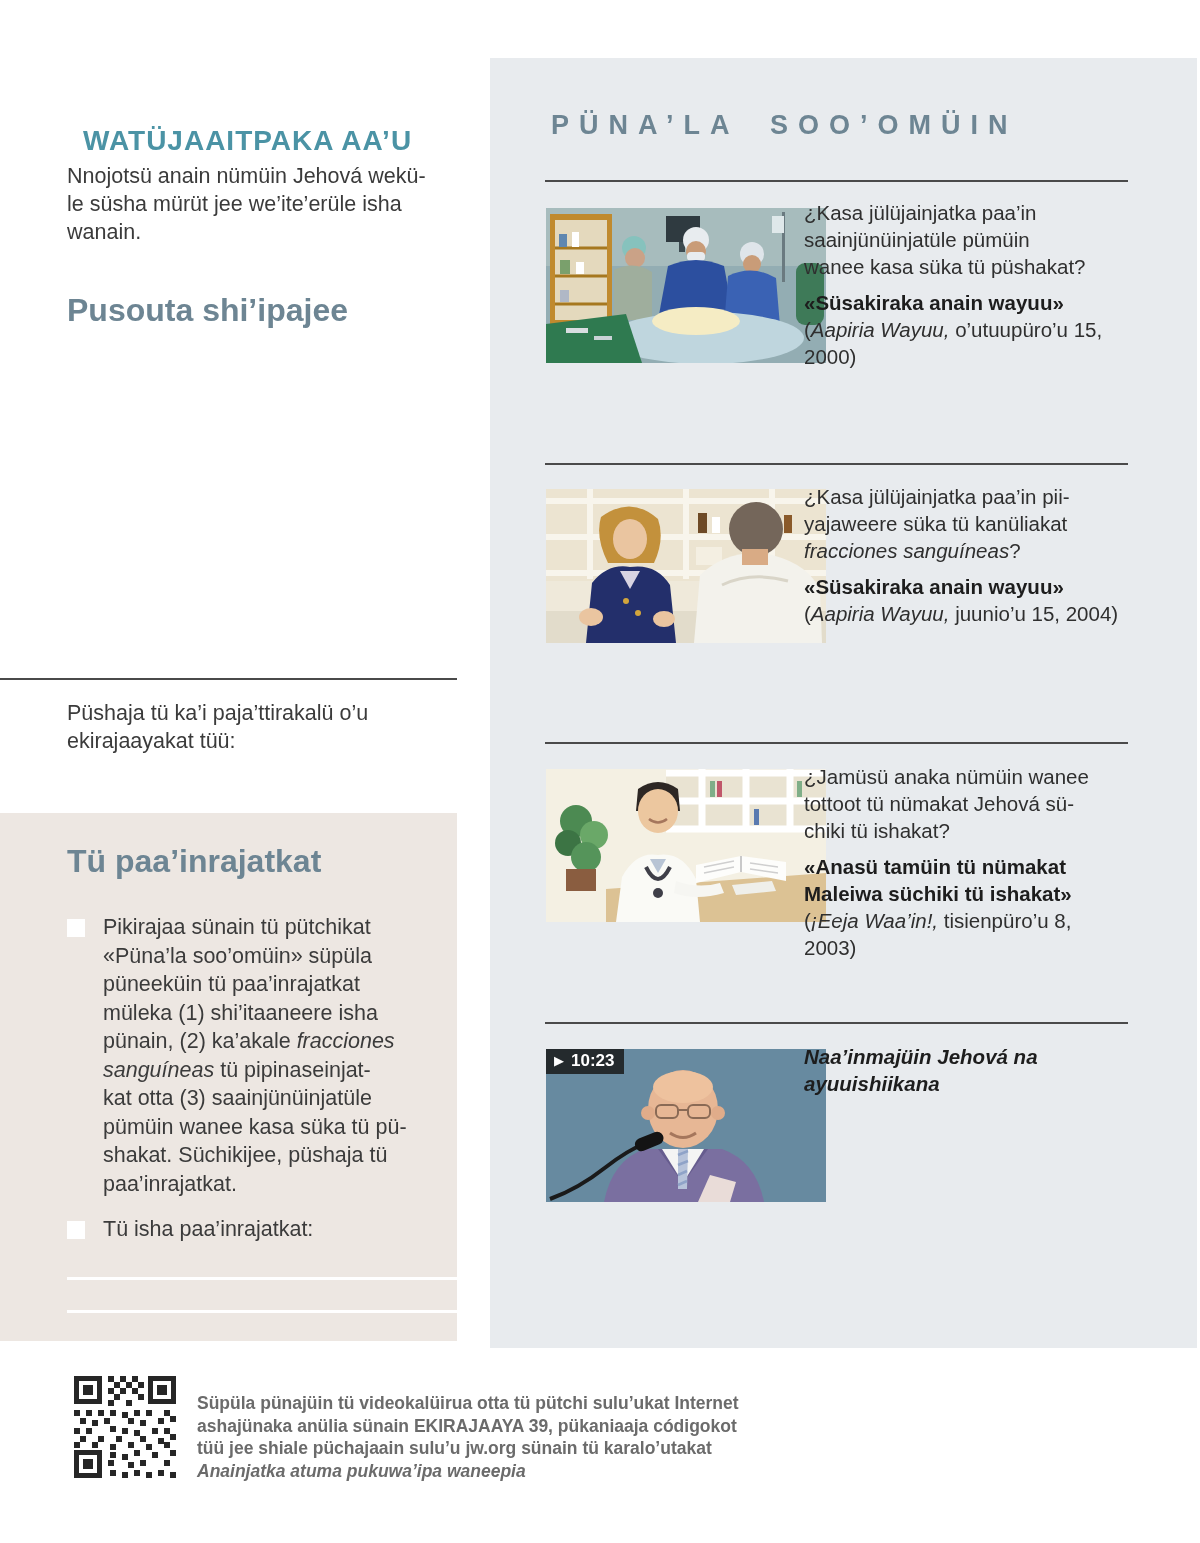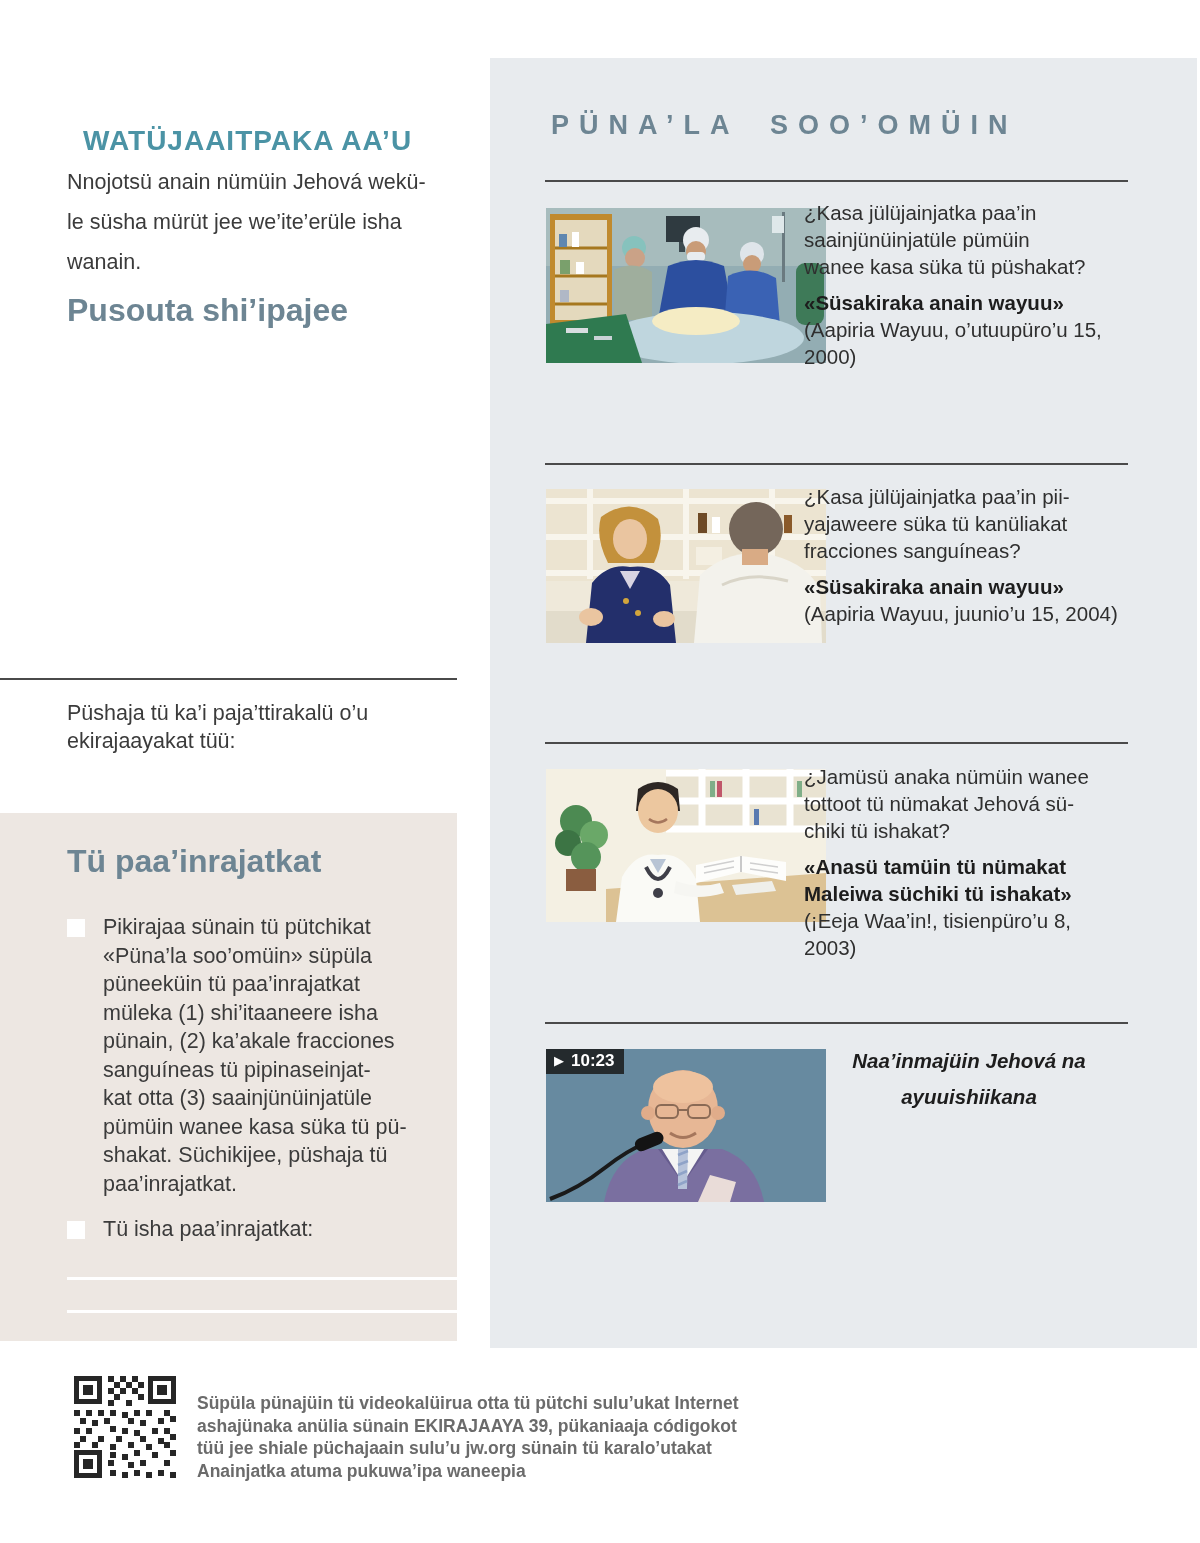--- a/index.html
+++ b/index.html
@@ -1,26 +1,26 @@
 <!DOCTYPE html>
 <html><head>
 <meta charset="utf-8">
 <style>
   html,body{margin:0;padding:0;background:#fff;}
   .page{position:relative;width:1200px;height:1543px;background:#ffffff;overflow:hidden;
         font-family:"Liberation Sans","DejaVu Sans",sans-serif;}
   .abs{position:absolute;}
   .pre{white-space:pre-line;}
-  .it{}
+  .it{font-style:italic;}
   .bd{font-weight:700;}
 
   
   .h1-teal{left:67px;top:107px;width:420px;margin:16px;font-size:28px;line-height:36px;
            font-weight:700;letter-spacing:1px;color:#4B93A5;}
-  .intro{left:67px;top:162px;width:400px;margin:0;font-size:21.5px;line-height:40px;color:#3B3B3B;}
+  .intro{left:67px;top:162px;width:400px;margin:0;font-size:21.5px;line-height:28px;color:#3B3B3B;}
   .h2-gray{margin:0;font-size:32px;line-height:40px;font-weight:700;color:#6D8593;}
   .review-h{left:67px;top:290px;width:400px;}
   .qlist{left:67px;top:358px;width:400px;margin:0;padding:0;list-style:none;}
   .qlist li{position:relative;margin:0 0 14px 0;padding-left:48px;font-size:21.5px;
             line-height:28px;color:#3B3B3B;}
   .qlist li::before{content:"";position:absolute;left:26px;top:11px;width:9px;height:9px;
             border-radius:50%;background:#2b2b2b;}
   .left-divider{left:0;top:678px;width:457px;height:2px;background:#4A4A4A;}
   .date-prompt{left:67px;top:699px;width:400px;margin:0;font-size:21.5px;line-height:28px;color:#3B3B3B;}
 
@@ -44,21 +44,21 @@
   .r1{top:180px;} .r2{top:463px;} .r3{top:742px;} .r4{top:1022px;}
   .fig{left:546px;width:280px;overflow:hidden;}
   .fig svg{display:block;}
   .f1{top:208px;height:155px;} .f2{top:489px;height:154px;}
   .f3{top:769px;height:153px;} .f4{top:1049px;height:153px;}
   .entry{left:804px;width:330px;}
   .e1{top:199px;} .e2{top:483px;} .e3{top:763px;} .e4{top:1043px;}
   .entry .q{margin:0 0 9px 0;font-size:20.5px;line-height:27px;color:#2F2F2F;}
   .entry .src{margin:0;font-size:20.5px;line-height:27px;font-weight:700;color:#1D1D1D;}
   .entry .detail{margin:0;font-size:20.5px;line-height:27px;color:#2F2F2F;}
-  .entry .vtitle{margin:0;font-size:20.5px;line-height:36px;font-weight:700;font-style:italic;color:#1D1D1D;text-align:center;}
+  .entry .vtitle{margin:0;font-size:20.5px;line-height:27px;font-weight:700;font-style:italic;color:#1D1D1D;}
   .badge{left:546px;top:1049px;display:flex;align-items:center;gap:7px;
          background:rgba(25,25,25,.85);color:#fff;padding:2px 10px 3px 8px;}
   .badge .tri{font-size:13px;line-height:20px;}
   .badge .time{font-size:17px;line-height:20px;font-weight:600;}
 
   
   .qr{left:70px;top:1372px;width:110px;height:110px;}
   .footer-text{left:197px;top:1392px;width:570px;margin:0;font-size:17.5px;line-height:22.5px;
                font-weight:600;color:#6B6B6B;}
 </style>

